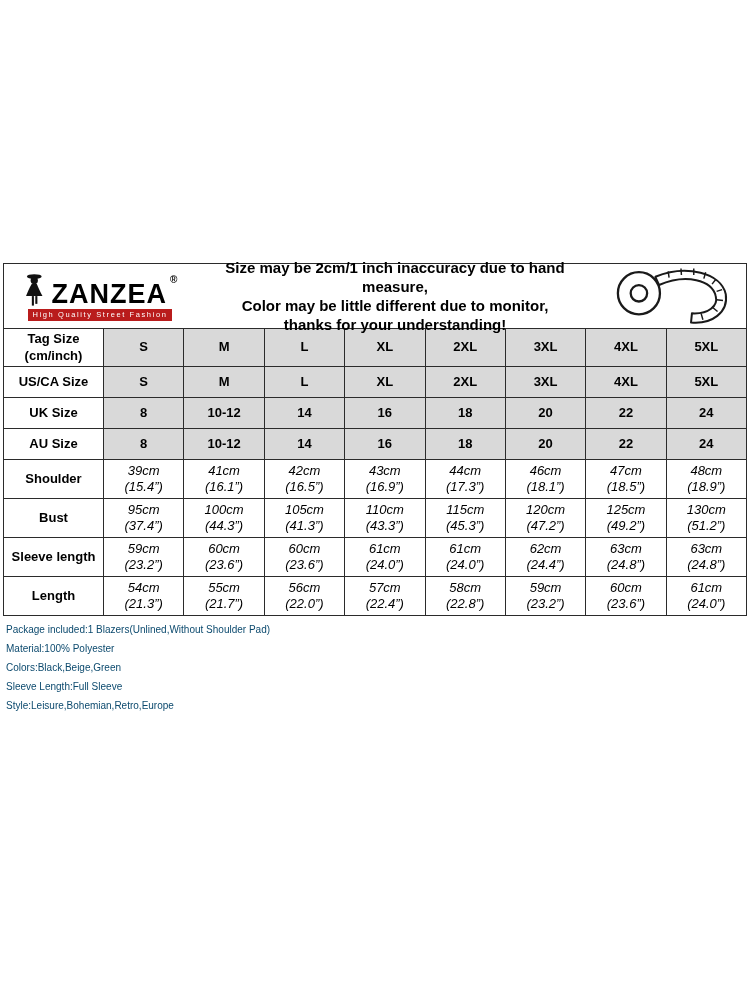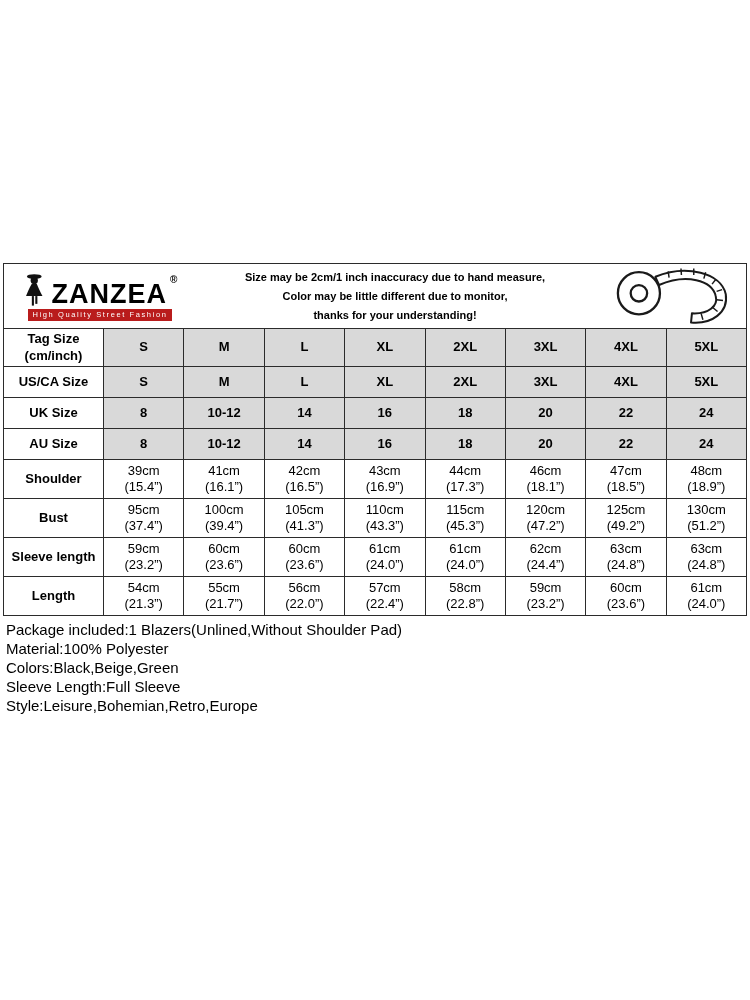--- a/index.html
+++ b/index.html
@@ -9,39 +9,39 @@
 
   
   .chart-header{display:flex;align-items:center;border:1px solid #2b2b2b;margin-bottom:-1px;
                 height:66px;padding:2px 6px;box-sizing:border-box;background:#fff;}
   .logo{width:180px;display:flex;flex-direction:column;align-items:center;flex-shrink:0;}
   .logo-row{display:flex;align-items:flex-end;gap:3px;}
   .brand-text{font-size:27px;font-weight:bold;letter-spacing:1px;line-height:28px;}
   .reg-mark{font-size:10px;font-weight:bold;align-self:flex-start;margin-top:2px;}
   .tagline{background:#b91c1c;color:#fff;font-size:7.5px;letter-spacing:1.6px;
            padding:1.5px 5px;margin-top:1px;white-space:nowrap;}
-  .disclaimer{flex:1;text-align:center;font-weight:bold;font-size:11px;line-height:19px;padding:0 4px;}
+  .disclaimer{flex:1;text-align:center;font-weight:bold;font-size:15px;line-height:19px;padding:0 4px;}
   .tape-wrap{width:140px;display:flex;justify-content:center;align-items:center;flex-shrink:0;}
 
   
   table.size-table{width:744px;table-layout:fixed;border-collapse:collapse;background:#a3a3a3;}
   .size-table col.c-label{width:100px;}
   .size-table td{border:1px solid #2b2b2b;text-align:center;vertical-align:middle;
                  padding:2px 1px;font-size:13px;line-height:16.5px;white-space:pre-line;
                  overflow:hidden;}
   .lbl{font-weight:bold;background:#fff;}
   .size-val{font-weight:bold;background:#d9d9d9;}
-  .meas-val{font-weight:normal;background:#fff;}
+  .meas-val{font-weight:normal;background:#fff;font-style:italic;}
   tr.r-size td{height:26px;}
   tr.r-tag  td{height:30px;}
   tr.r-meas td{height:34px;}
 
   
   .footer{margin-top:4px;padding-left:3px;}
-  .fline{font-size:15px;line-height:19px;color:#000000;}
+  .fline{font-size:10px;line-height:19px;color:#0c4a6e;}
 
   svg{display:block;}
 </style>
 </head>
 <body>
 
 <div class="canvas">
   <div class="sheet">
 
     <div class="chart-header">
@@ -151,21 +151,21 @@
           <td class="meas-val">47cm
 (18.5”)</td>
           <td class="meas-val">48cm
 (18.9”)</td>
         </tr>
         <tr class="r-meas">
           <td class="lbl">Bust</td>
           <td class="meas-val">95cm
 (37.4”)</td>
           <td class="meas-val">100cm
-(39.4”)</td>
+(44.3”)</td>
           <td class="meas-val">105cm
 (41.3”)</td>
           <td class="meas-val">110cm
 (43.3”)</td>
           <td class="meas-val">115cm
 (45.3”)</td>
           <td class="meas-val">120cm
 (47.2”)</td>
           <td class="meas-val">125cm
 (49.2”)</td>

